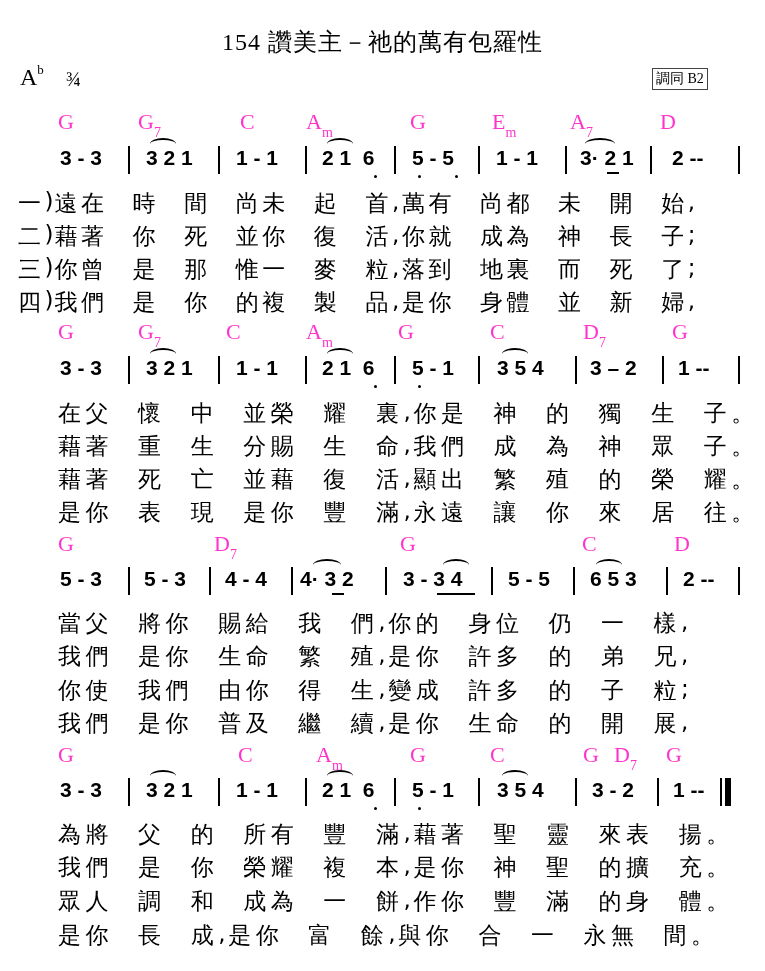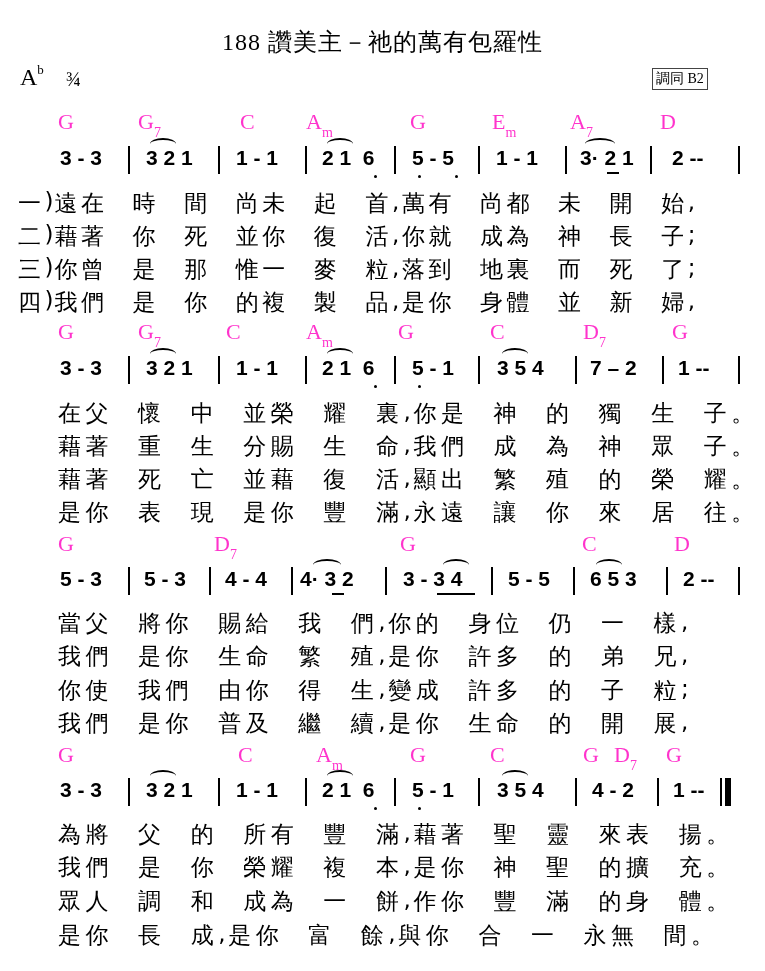--- a/index.html
+++ b/index.html
@@ -19,21 +19,21 @@
   .dbar { width:6px; height:28px; background:#000; }
   .slur { height:10px; border-top:2px solid #000; border-radius:50% 50% 0 0; }
   .under { height:2px; background:#000; }
   .dot { width:3px; height:3px; background:#000; border-radius:50%; }
   .lyric { font-size:23px; font-family:"DejaVu Sans", sans-serif; letter-spacing:0; }
   .ch { display:inline-block; position:absolute; }
 </style>
 </head>
 <body>
 
-<div class="abs title">188  讚美主－祂的萬有包羅性</div>
+<div class="abs title">154  讚美主－祂的萬有包羅性</div>
 <div class="abs key"><span>A</span><sup>b</sup></div>
 <div class="abs meter">¾</div>
 <div class="abs tune-ref">調同 B2</div>
 
 <div>
 
   <div class="abs chord" style="top:109px;left:58px"><span>G</span></div>
   <div class="abs chord" style="top:109px;left:138px"><span>G</span><sub>7</sub></div>
   <div class="abs chord" style="top:109px;left:240px"><span>C</span></div>
   <div class="abs chord" style="top:109px;left:306px"><span>A</span><sub>m</sub></div>
@@ -211,21 +211,21 @@
     <div class="abs slur" style="top:348px;left:327px;width:26px"></div>
     <div class="abs note" style="top:356px;left:322px">2&nbsp;1&nbsp;&nbsp;6</div>
     <div class="abs dot" style="top:385px;left:374px"></div>
     <div class="abs bar" style="top:356px;left:394px"></div>
     <div class="abs note" style="top:356px;left:412px">5 - 1</div>
     <div class="abs dot" style="top:385px;left:418px"></div>
     <div class="abs bar" style="top:356px;left:478px"></div>
     <div class="abs slur" style="top:348px;left:502px;width:26px"></div>
     <div class="abs note" style="top:356px;left:497px">3&nbsp;5&nbsp;4</div>
     <div class="abs bar" style="top:356px;left:575px"></div>
-    <div class="abs note" style="top:356px;left:590px">7 – 2</div>
+    <div class="abs note" style="top:356px;left:590px">3 – 2</div>
     <div class="abs bar" style="top:356px;left:662px"></div>
     <div class="abs note" style="top:356px;left:678px">1 --</div>
     <div class="abs bar" style="top:356px;left:738px"></div>
   </div>
 
   <div class="abs lyric" style="top:398px;left:58px">
       <span class="ch" style="left: 0px;">在</span>
       <span class="ch" style="left: 27.5px;">父</span>
       <span class="ch" style="left: 55px;"></span>
       <span class="ch" style="left: 80.075px;">懷</span>
@@ -504,21 +504,21 @@
     <div class="abs slur" style="top:770px;left:327px;width:26px"></div>
     <div class="abs note" style="top:778px;left:322px">2&nbsp;1&nbsp;&nbsp;6</div>
     <div class="abs dot" style="top:807px;left:374px"></div>
     <div class="abs bar" style="top:778px;left:394px"></div>
     <div class="abs note" style="top:778px;left:412px">5 - 1</div>
     <div class="abs dot" style="top:807px;left:418px"></div>
     <div class="abs bar" style="top:778px;left:478px"></div>
     <div class="abs slur" style="top:770px;left:502px;width:26px"></div>
     <div class="abs note" style="top:778px;left:497px">3&nbsp;5&nbsp;4</div>
     <div class="abs bar" style="top:778px;left:575px"></div>
-    <div class="abs note" style="top:778px;left:592px">4 - 2</div>
+    <div class="abs note" style="top:778px;left:592px">3 - 2</div>
     <div class="abs bar" style="top:778px;left:657px"></div>
     <div class="abs note" style="top:778px;left:673px">1 --</div>
     <div class="abs bar" style="top:778px;left:720px"></div>
     <div class="abs dbar" style="top:778px;left:725px"></div>
   </div>
 
   <div class="abs lyric" style="top:819px;left:58px">
       <span class="ch" style="left: 0px;">為</span>
       <span class="ch" style="left: 27.5px;">將</span>
       <span class="ch" style="left: 55px;"></span>

